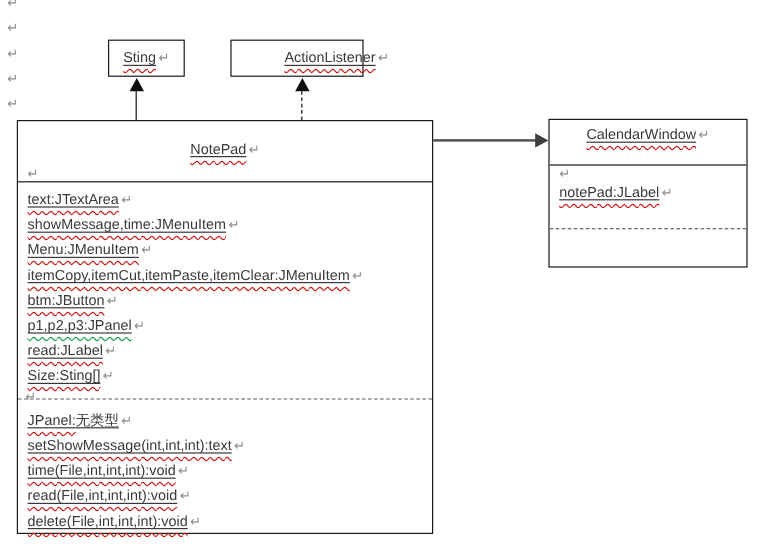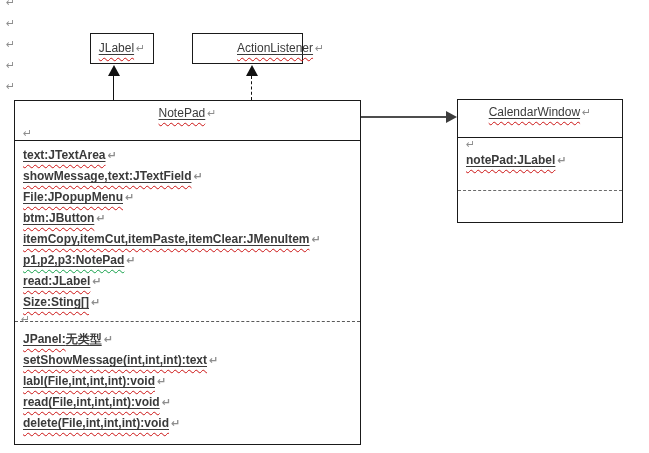--- a/index.html
+++ b/index.html
@@ -12,34 +12,34 @@
     font-family:"Liberation Sans","DejaVu Sans",sans-serif;
     font-size:12px; color:var(--text); overflow:hidden;
   }
   .box{
     position:absolute; box-sizing:border-box; border:1px solid var(--border);
     background:#ffffff;
   }
   .titleline{ text-align:center; white-space:nowrap; }
   .smallbox .titleline{ padding-top:7px; }
   .head{ position:relative; box-sizing:border-box; border-bottom:1px solid var(--border); }
-  .np-head{ height:40px; } .np-head .titleline{ padding-top:5px; }
+  .np-head{ height:40px;margin-top:11px; } .np-head .titleline{ padding-top:5px; }
   .cw-head{ height:38px; } .cw-head .titleline{ padding-top:5px; }
   .head .corner-pilcrow{ position:absolute; left:6px; bottom:0px; }
   .u{ text-decoration-line:underline; text-decoration-style:solid;
       text-decoration-color:var(--text); text-decoration-thickness:1px;
       text-underline-offset:2px; }
   .wavy{ text-decoration-line:underline; text-decoration-style:wavy;
       text-decoration-thickness:1px; text-underline-offset:5px;
       text-decoration-skip-ink:none; }
   .sq-red{ text-decoration-color:var(--sq-red); }
   .sq-green{ text-decoration-color:var(--sq-green); }
   .pilcrow{ font-family:"DejaVu Sans",sans-serif; color:var(--pilcrow);
       font-size:11px; margin-left:2px; text-decoration:none; display:inline-block; }
-  .mrow{ line-height:21px; white-space:nowrap;font-weight:bold; }
+  .mrow{ line-height:21px; white-space:nowrap; }
   .members{ padding:4px 0 0 8px; }
   .methods{ padding:7px 0 0 8px; }
   .np-dash{ position:relative; margin-top:8px; border-top:1px dashed #595959; }
   .np-dash .corner-pilcrow{ position:absolute; left:4px; top:-9px; }
   .cw-body{ position:relative; }
   .cw-pilcrow-row{ height:12px; padding-left:6px; line-height:12px; }
   .cw-members{ padding-left:8px; }
   .cw-dash{ margin-top:19px; border-top:1px dashed #6a6a6a; }
   .margin-pilcrows{ position:absolute; left:6px; top:0; }
   .margin-pilcrows .pilcrow{ position:absolute; left:0; margin:0; }
@@ -61,21 +61,21 @@
 
   <div class="margin-pilcrows">
     <span class="pilcrow" style="top:-4px">↵</span>
     <span class="pilcrow" style="top:17px">↵</span>
     <span class="pilcrow" style="top:38px">↵</span>
     <span class="pilcrow" style="top:59px">↵</span>
     <span class="pilcrow" style="top:80px">↵</span>
   </div>
 
   <div class="box smallbox" style="left:90px;top:33px;width:64px;height:31px;">
-    <div class="titleline"><span class="u"><span class="wavy sq-red">JLabel</span></span><span class="pilcrow">↵</span></div>
+    <div class="titleline"><span class="u"><span class="wavy sq-red">Sting</span></span><span class="pilcrow">↵</span></div>
   </div>
 
   <div class="box smallbox" style="left:192px;top:33px;width:111px;height:31px;padding-left:44px;">
     <div class="titleline"><span class="u"><span class="wavy sq-red">ActionListener</span></span><span class="pilcrow">↵</span></div>
   </div>
 
   <div class="tri-up" style="left:108px;top:65px;"></div>
   <div class="vline solid" style="left:113px;top:76px;height:24px;"></div>
 
   <div class="tri-up" style="left:246px;top:65px;"></div>
@@ -84,35 +84,35 @@
   <div class="hline" style="left:361px;top:116px;width:86px;"></div>
   <div class="tri-right" style="left:446px;top:111px;"></div>
 
   <div class="box" style="left:14px;top:100px;width:347px;height:345px;">
     <div class="head np-head">
       <div class="titleline"><span class="u"><span class="wavy sq-red">NotePad</span></span><span class="pilcrow">↵</span></div>
       <span class="pilcrow corner-pilcrow">↵</span>
     </div>
     <div class="members">
         <div class="mrow"><span class="u"><span class="wavy sq-red">text:JTextArea</span></span><span class="pilcrow">↵</span></div>
-        <div class="mrow"><span class="u"><span class="wavy sq-red">showMessage,text:JTextField</span></span><span class="pilcrow">↵</span></div>
-        <div class="mrow"><span class="u"><span class="wavy sq-red">File:JPopupMenu</span></span><span class="pilcrow">↵</span></div>
+        <div class="mrow"><span class="u"><span class="wavy sq-red">showMessage,time:JMenuItem</span></span><span class="pilcrow">↵</span></div>
+        <div class="mrow"><span class="u"><span class="wavy sq-red">Menu:JMenuItem</span></span><span class="pilcrow">↵</span></div>
+        <div class="mrow"><span class="u"><span class="wavy sq-red">itemCopy,itemCut,itemPaste,itemClear:JMenuItem</span></span><span class="pilcrow">↵</span></div>
         <div class="mrow"><span class="u"><span class="wavy sq-red">btm:JButton</span></span><span class="pilcrow">↵</span></div>
-        <div class="mrow"><span class="u"><span class="wavy sq-red">itemCopy,itemCut,itemPaste,itemClear:JMenuItem</span></span><span class="pilcrow">↵</span></div>
-        <div class="mrow"><span class="u"><span class="wavy sq-green">p1,p2,p3:NotePad</span></span><span class="pilcrow">↵</span></div>
+        <div class="mrow"><span class="u"><span class="wavy sq-green">p1,p2,p3:JPanel</span></span><span class="pilcrow">↵</span></div>
         <div class="mrow"><span class="u"><span class="wavy sq-red">read:JLabel</span></span><span class="pilcrow">↵</span></div>
         <div class="mrow"><span class="u"><span class="wavy sq-red">Size:Sting[]</span></span><span class="pilcrow">↵</span></div>
       </div>
     <div class="np-dash">
       <span class="pilcrow corner-pilcrow">↵</span>
     </div>
     <div class="methods">
         <div class="mrow"><span class="u"><span class="wavy sq-red">JPanel:</span></span><span class="u">无类型</span><span class="pilcrow">↵</span></div>
         <div class="mrow"><span class="u"><span class="wavy sq-red">setShowMessage(int,int,int):text</span></span><span class="pilcrow">↵</span></div>
-        <div class="mrow"><span class="u"><span class="wavy sq-red">labl(File,int,int,int):void</span></span><span class="pilcrow">↵</span></div>
+        <div class="mrow"><span class="u"><span class="wavy sq-red">time(File,int,int,int):void</span></span><span class="pilcrow">↵</span></div>
         <div class="mrow"><span class="u"><span class="wavy sq-red">read(File,int,int,int):void</span></span><span class="pilcrow">↵</span></div>
         <div class="mrow"><span class="u"><span class="wavy sq-red">delete(File,int,int,int):void</span></span><span class="pilcrow">↵</span></div>
       </div>
   </div>
 
   <div class="box" style="left:457px;top:99px;width:166px;height:124px;">
     <div class="head cw-head">
       <div class="titleline"><span class="u"><span class="wavy sq-red">CalendarWindow</span></span><span class="pilcrow">↵</span></div>
     </div>
     <div class="cw-body">

